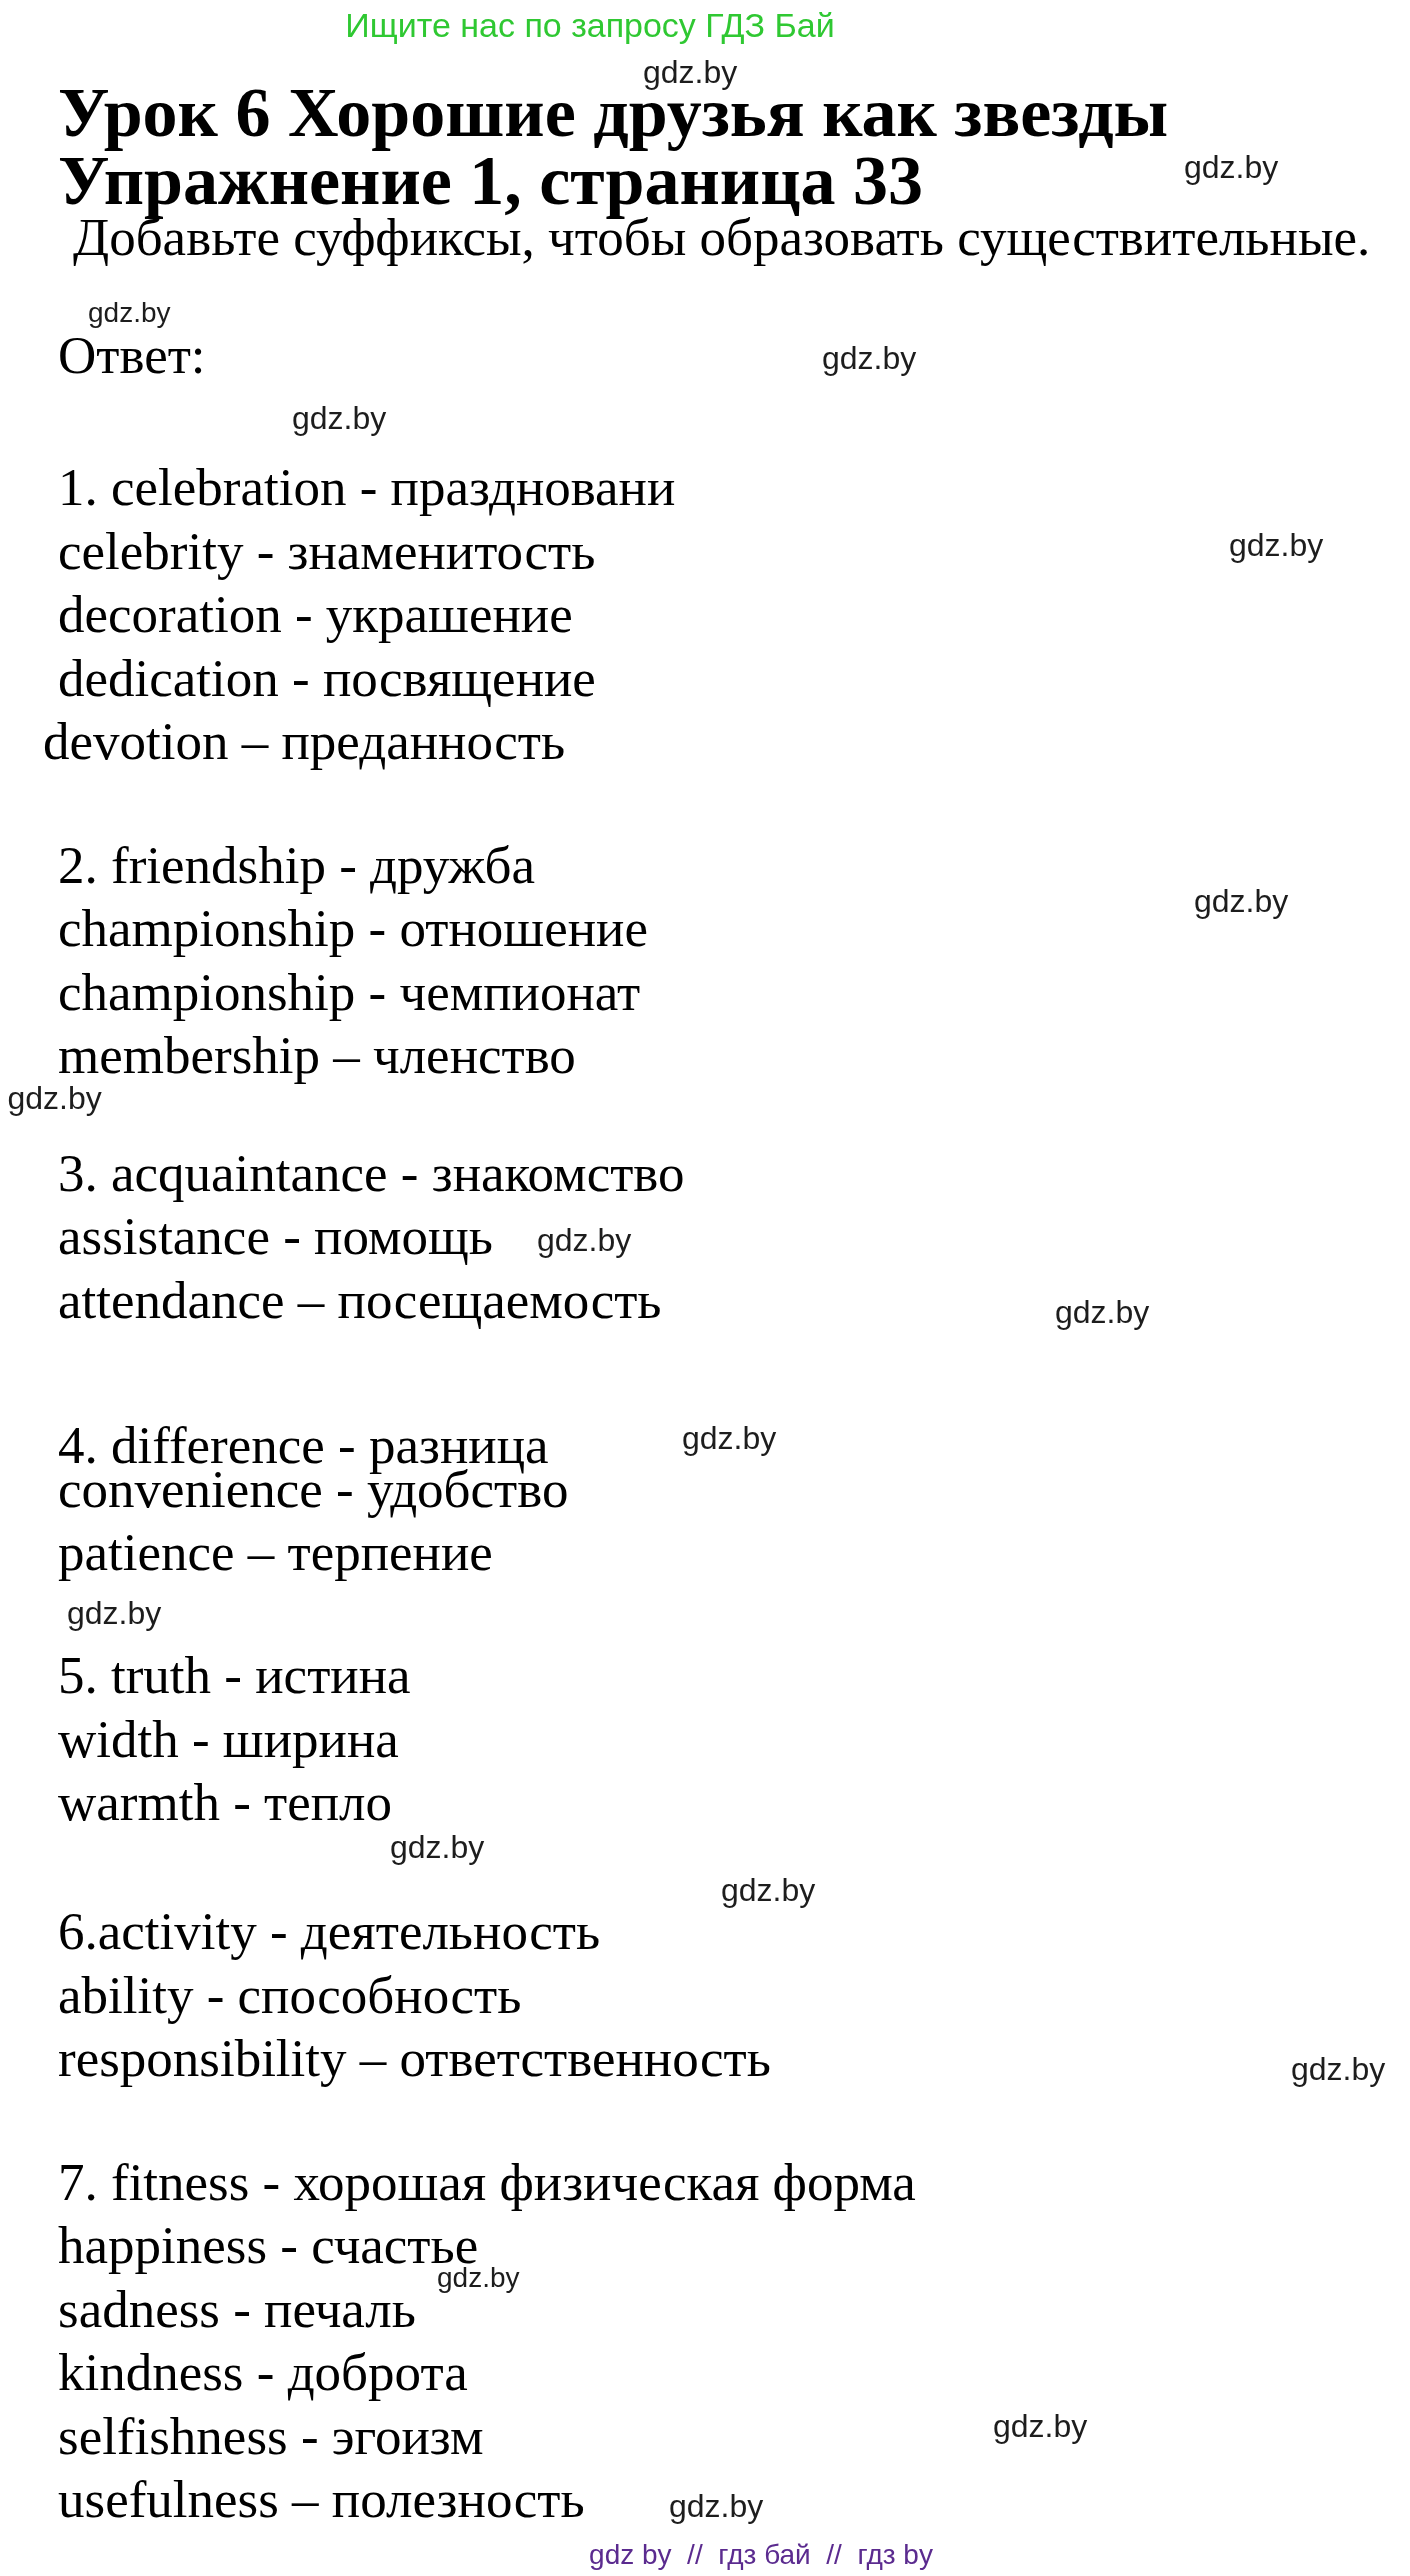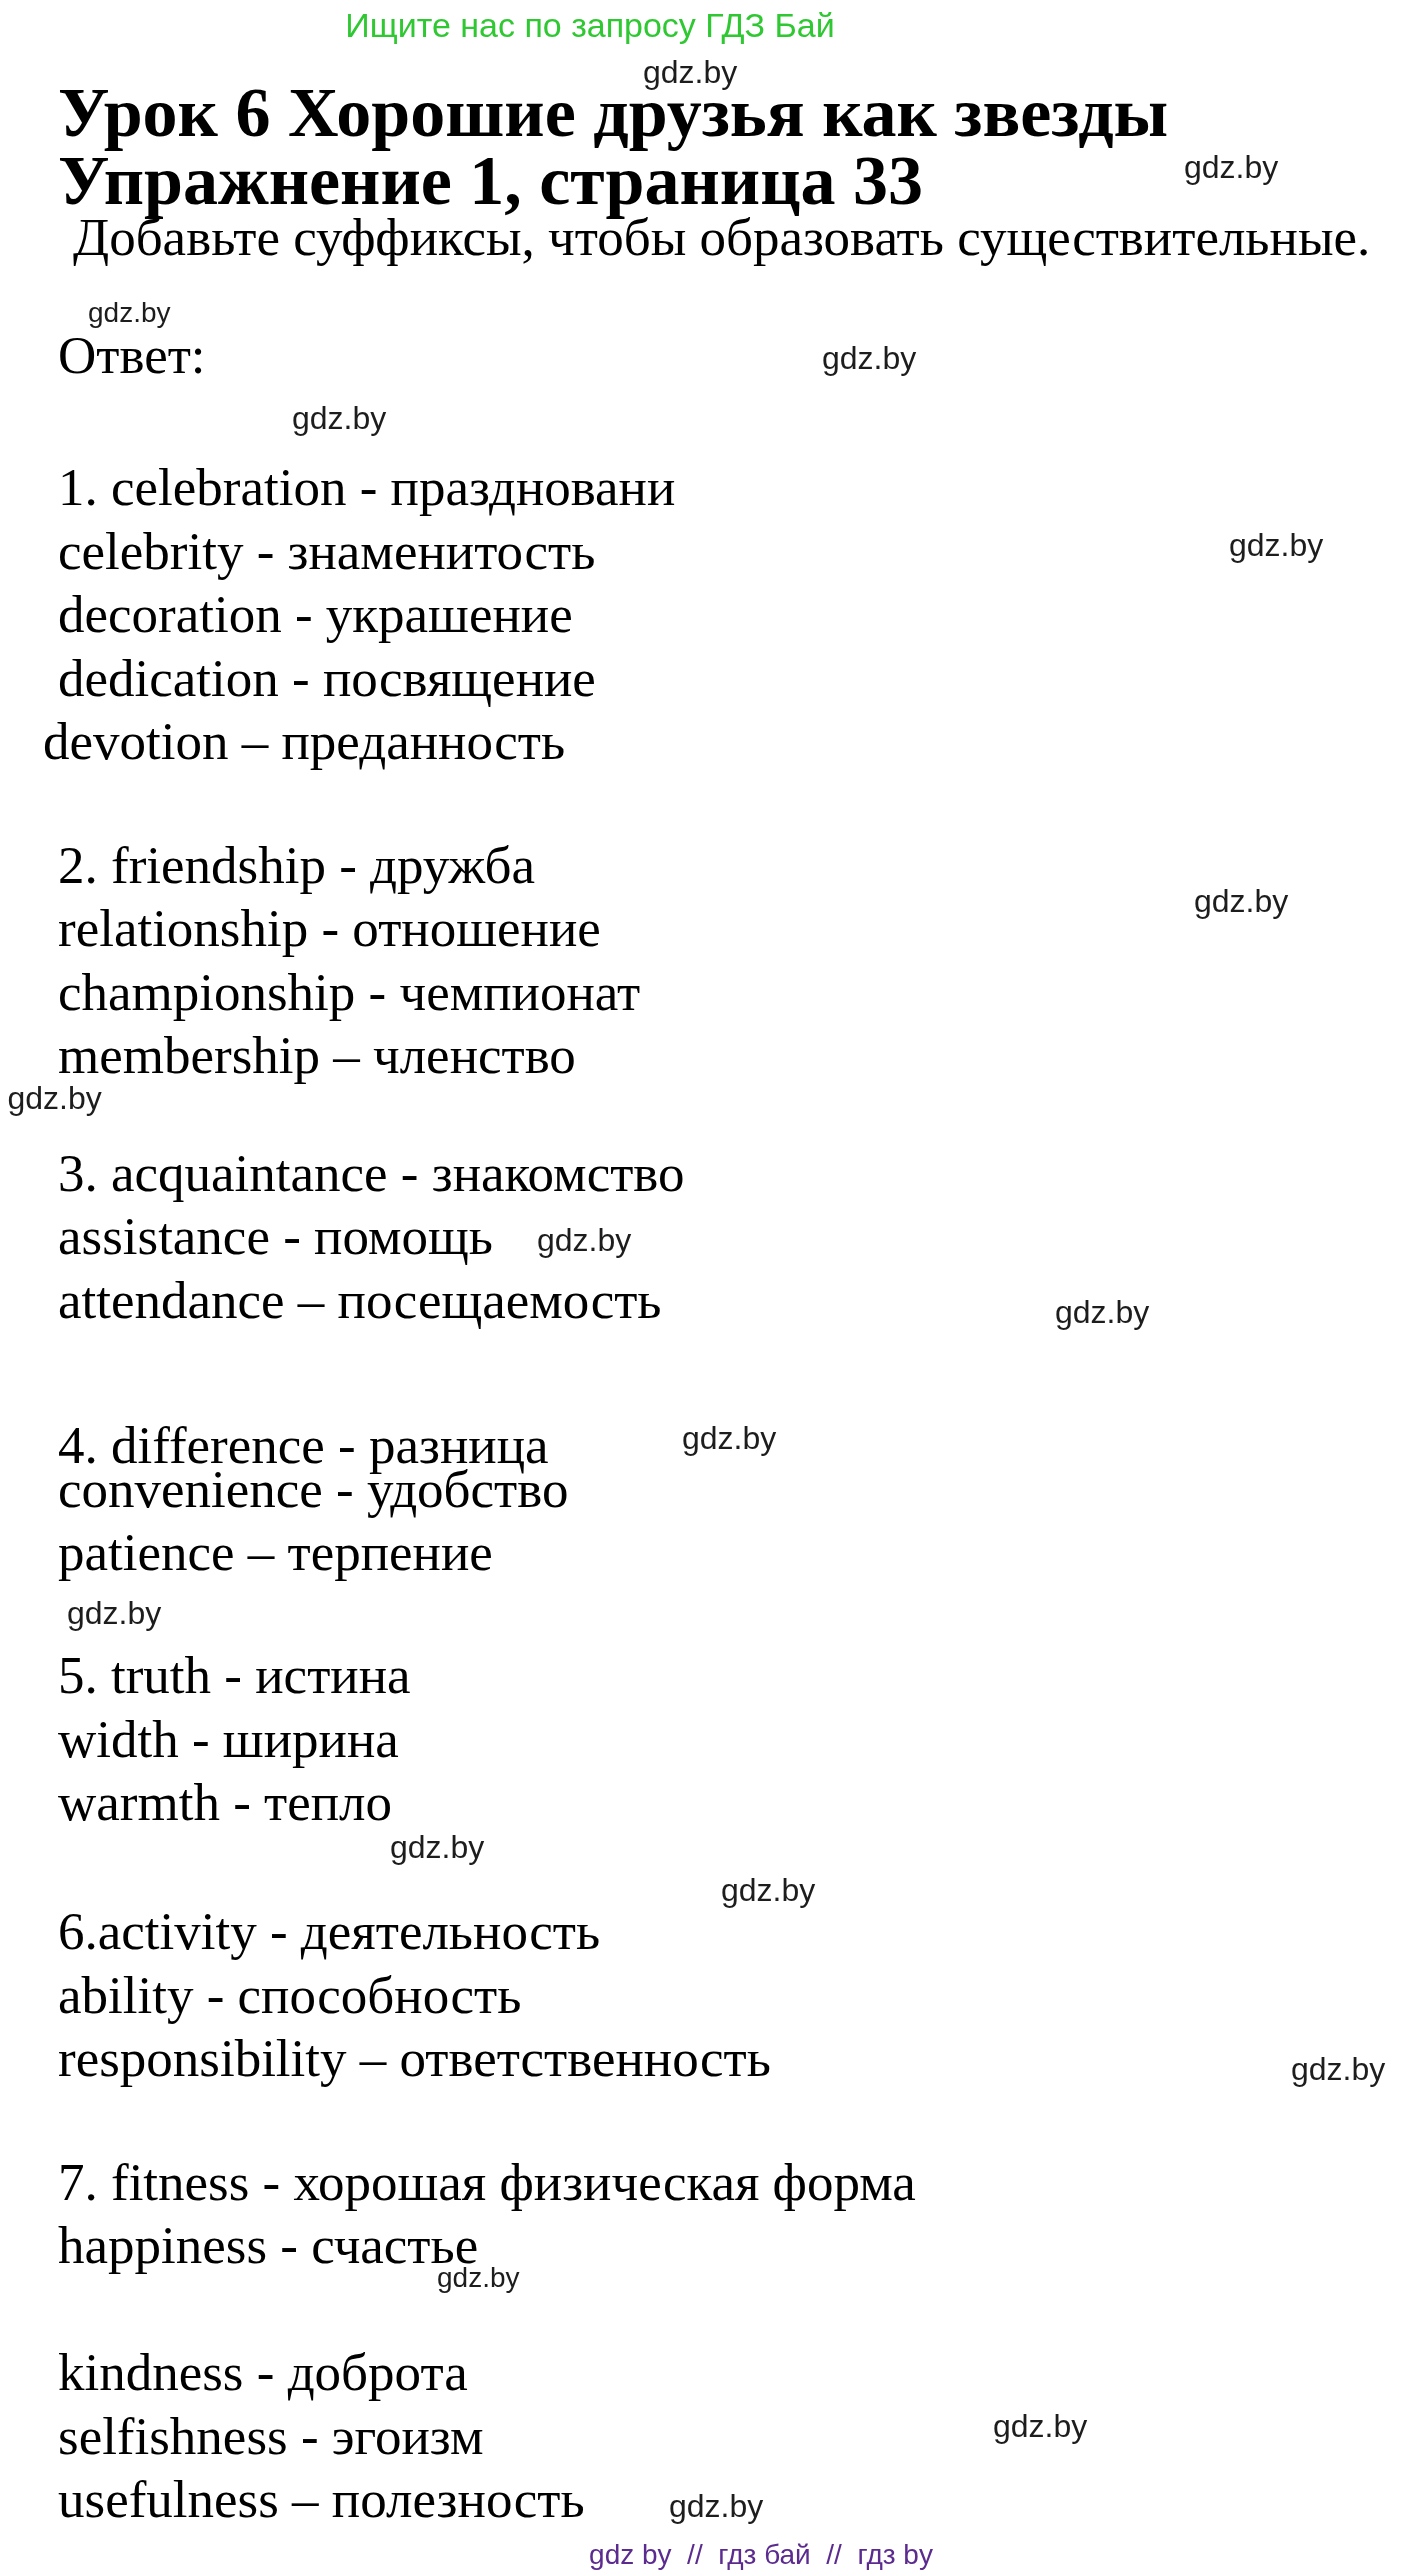--- a/index.html
+++ b/index.html
@@ -86,21 +86,21 @@
   <div class="abs wm" style="left:292px; top:402px;">gdz.by</div>
 
   <div class="abs line" style="left:58px; top:461px;">1. celebration - праздновани</div>
   <div class="abs line" style="left:58px; top:525px;">celebrity - знаменитость</div>
   <div class="abs wm" style="left:1229px; top:529px;">gdz.by</div>
   <div class="abs line" style="left:58px; top:588px;">decoration - украшение</div>
   <div class="abs line" style="left:58px; top:652px;">dedication - посвящение</div>
   <div class="abs line" style="left:43px; top:715px;">devotion – преданность</div>
 
   <div class="abs line" style="left:58px; top:839px;">2. friendship - дружба</div>
-  <div class="abs line" style="left:58px; top:902px;">relationship - отношение</div>
+  <div class="abs line" style="left:58px; top:902px;">championship - отношение</div>
   <div class="abs wm" style="left:1194px; top:885px;">gdz.by</div>
   <div class="abs line" style="left:58px; top:966px;">championship - чемпионат</div>
   <div class="abs line" style="left:58px; top:1029px;">membership – членство</div>
   <div class="abs wm" style="left:7.5px; top:1082px;">gdz.by</div>
 
   <div class="abs line" style="left:58px; top:1147px;">3. acquaintance - знакомство</div>
   <div class="abs line" style="left:58px; top:1210px;">assistance - помощь</div>
   <div class="abs wm" style="left:537px; top:1224px;">gdz.by</div>
   <div class="abs line" style="left:58px; top:1274px;">attendance – посещаемость</div>
   <div class="abs wm" style="left:1055px; top:1296px;">gdz.by</div>
@@ -117,20 +117,21 @@
   <div class="abs wm" style="left:390px; top:1831px;">gdz.by</div>
   <div class="abs wm" style="left:721px; top:1874px;">gdz.by</div>
 
   <div class="abs line" style="left:58px; top:1905px;">6.activity - деятельность</div>
   <div class="abs line" style="left:58px; top:1969px;">ability - способность</div>
   <div class="abs line" style="left:58px; top:2032px;">responsibility – ответственность</div>
   <div class="abs wm" style="left:1291px; top:2053px;">gdz.by</div>
 
   <div class="abs line" style="left:58px; top:2156px;">7. fitness - хорошая физическая форма</div>
   <div class="abs line" style="left:58px; top:2219px;">happiness - счастье</div>
+  <div class="abs line" style="left:58px; top:2283px;">sadness - печаль</div>
   <div class="abs wm-small" style="left:437px; top:2264px;">gdz.by</div>
   <div class="abs line" style="left:58px; top:2346px;">kindness - доброта</div>
   <div class="abs line" style="left:58px; top:2410px;">selfishness - эгоизм</div>
   <div class="abs wm" style="left:993px; top:2410px;">gdz.by</div>
   <div class="abs line" style="left:58px; top:2473px;">usefulness – полезность</div>
   <div class="abs wm" style="left:669px; top:2490px;">gdz.by</div>
 
   <div class="abs promo-bottom" style="top:2541px; left:56px;">gdz by  //  гдз бай  //  гдз by</div>
 
 </div>

